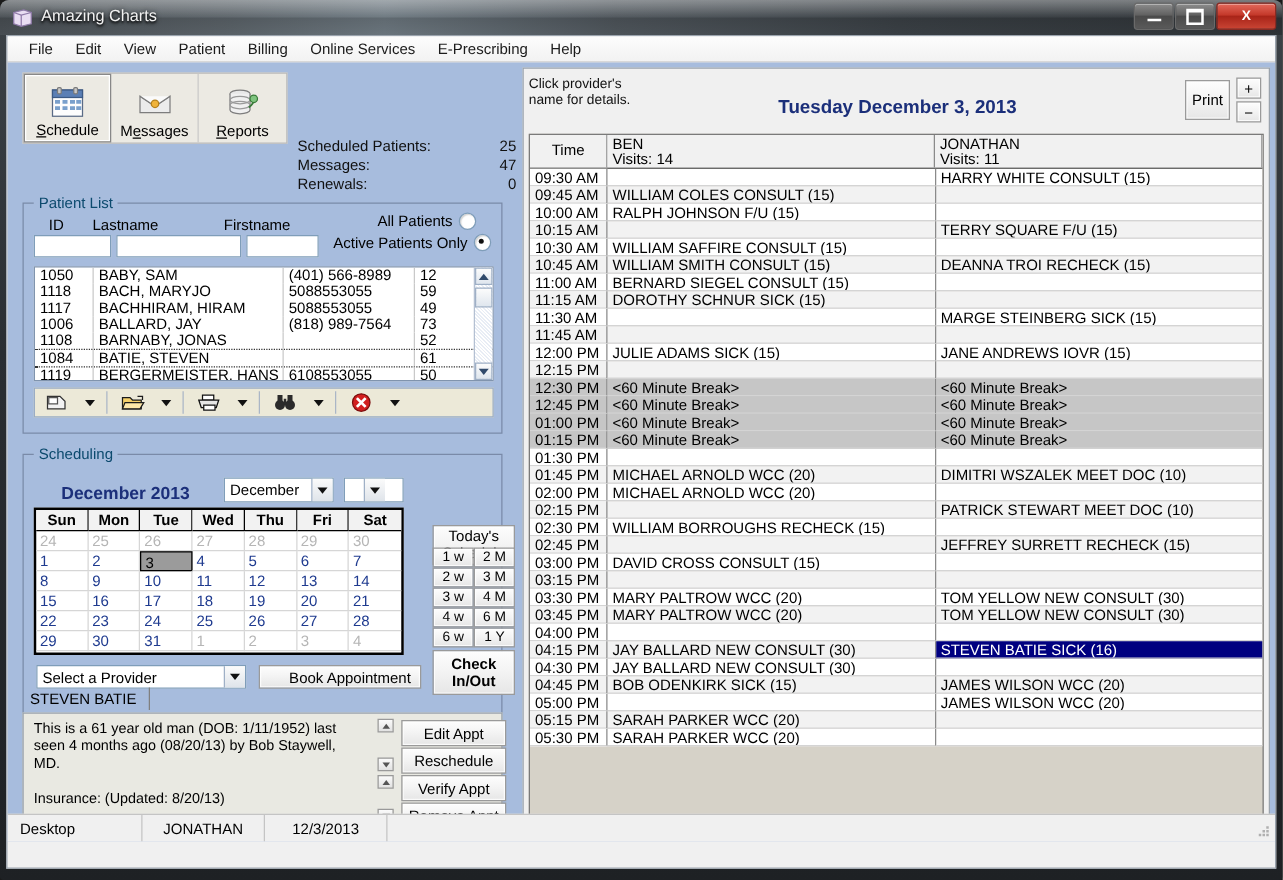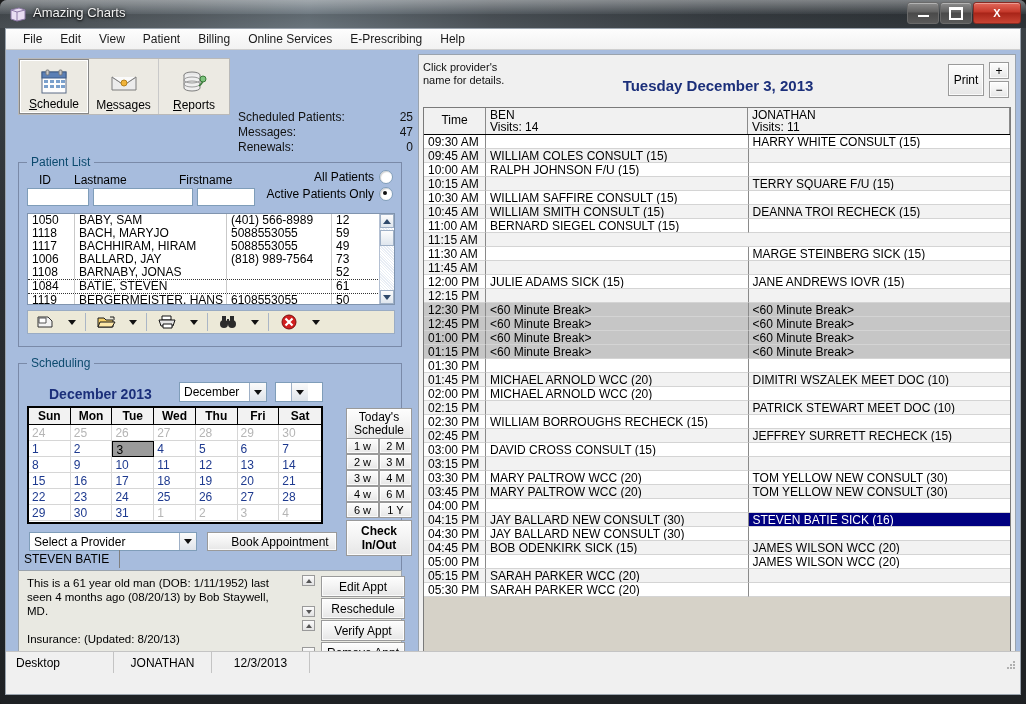--- a/index.html
+++ b/index.html
@@ -277,21 +277,21 @@
     border: 1px solid #9a9a9a;
     box-sizing: border-box;
     font-family: "Liberation Sans", sans-serif;
     font-size: 12px;
     color: #000;
     display: flex; align-items: center; justify-content: center;
     text-align: center;
     cursor: pointer;
     box-shadow: inset 0 0 0 1px rgba(255,255,255,.8);
   }
-  #todays-sched { position: absolute; left: 327px; top: 44px; width: 66px; height: 32px; flex-direction: column; line-height: 13px;}
+  #todays-sched { position: absolute; left: 327px; top: 56px; width: 66px; height: 32px; flex-direction: column; line-height: 13px;}
   .wmgrid { position: absolute; left: 327px; top: 74px; width: 66px; border-radius: 15px; }
   .wmrow { display: flex; }
   .wmbtn { width: 33px; height: 16px; font-size: 11px; }
   #checkinout { position: absolute; left: 327px; top: 156px; width: 66px; height: 36px; flex-direction: column; font-weight: bold; line-height: 14px;}
   #provider-combo { position: absolute; left: 10px; top: 168px; width: 168px; height: 19px; }
   #book-appt { position: absolute; left: 188px; top: 168px; width: 130px; height: 19px; padding-left: 16px; }
 
   
   #tabstrip { position: absolute; left: 12px; top: 500px; width: 384px; height: 20px; }
   #tabstrip .tab {
@@ -523,21 +523,21 @@
           <div class="gb-title">Patient List</div>
 
           <div class="fieldlabel" style="left:20px; top:10px;">ID</div>
           <div class="fieldlabel" style="left:55px; top:10px;">Lastname</div>
           <div class="fieldlabel" style="left:160px; top:10px;">Firstname</div>
 
           <input class="textinput" style="left: 8px; top: 25px; width: 62px; height: 18px;" value="">
           <input class="textinput" style="left: 74px; top: 25px; width: 100px; height: 18px;" value="">
           <input class="textinput" style="left: 178px; top: 25px; width: 58px; height: 18px;" value="">
 
-          <div class="radio-row" style="right:8px; top:7px;">
+          <div class="radio-row" style="right:20px; top:7px;">
             <span class="rlabel">All Patients</span>
             <span class="radio"></span>
           </div>
           <div class="radio-row" style="right:8px; top:24px;">
             <span class="rlabel">Active Patients Only</span>
             <span class="radio on"></span>
           </div>
 
           <div id="pl-grid">
             <div id="pl-rows">
@@ -882,20 +882,21 @@
                   <div class="gcell">WILLIAM SMITH CONSULT  (15)</div>
                   <div class="gcell">DEANNA TROI RECHECK  (15)</div>
                 </div>
                 <div class="grow">
                   <div class="gtime">11:00 AM</div>
                   <div class="gcell">BERNARD SIEGEL CONSULT  (15)</div>
                   <div class="gcell"></div>
                 </div>
                 <div class="grow alt">
                   <div class="gtime">11:15 AM</div>
+                  <div class="gcell">DOROTHY SCHNUR SICK  (15)</div>
                   <div class="gcell"></div>
                 </div>
                 <div class="grow">
                   <div class="gtime">11:30 AM</div>
                   <div class="gcell"></div>
                   <div class="gcell">MARGE STEINBERG SICK  (15)</div>
                 </div>
                 <div class="grow alt">
                   <div class="gtime">11:45 AM</div>
                   <div class="gcell"></div>

